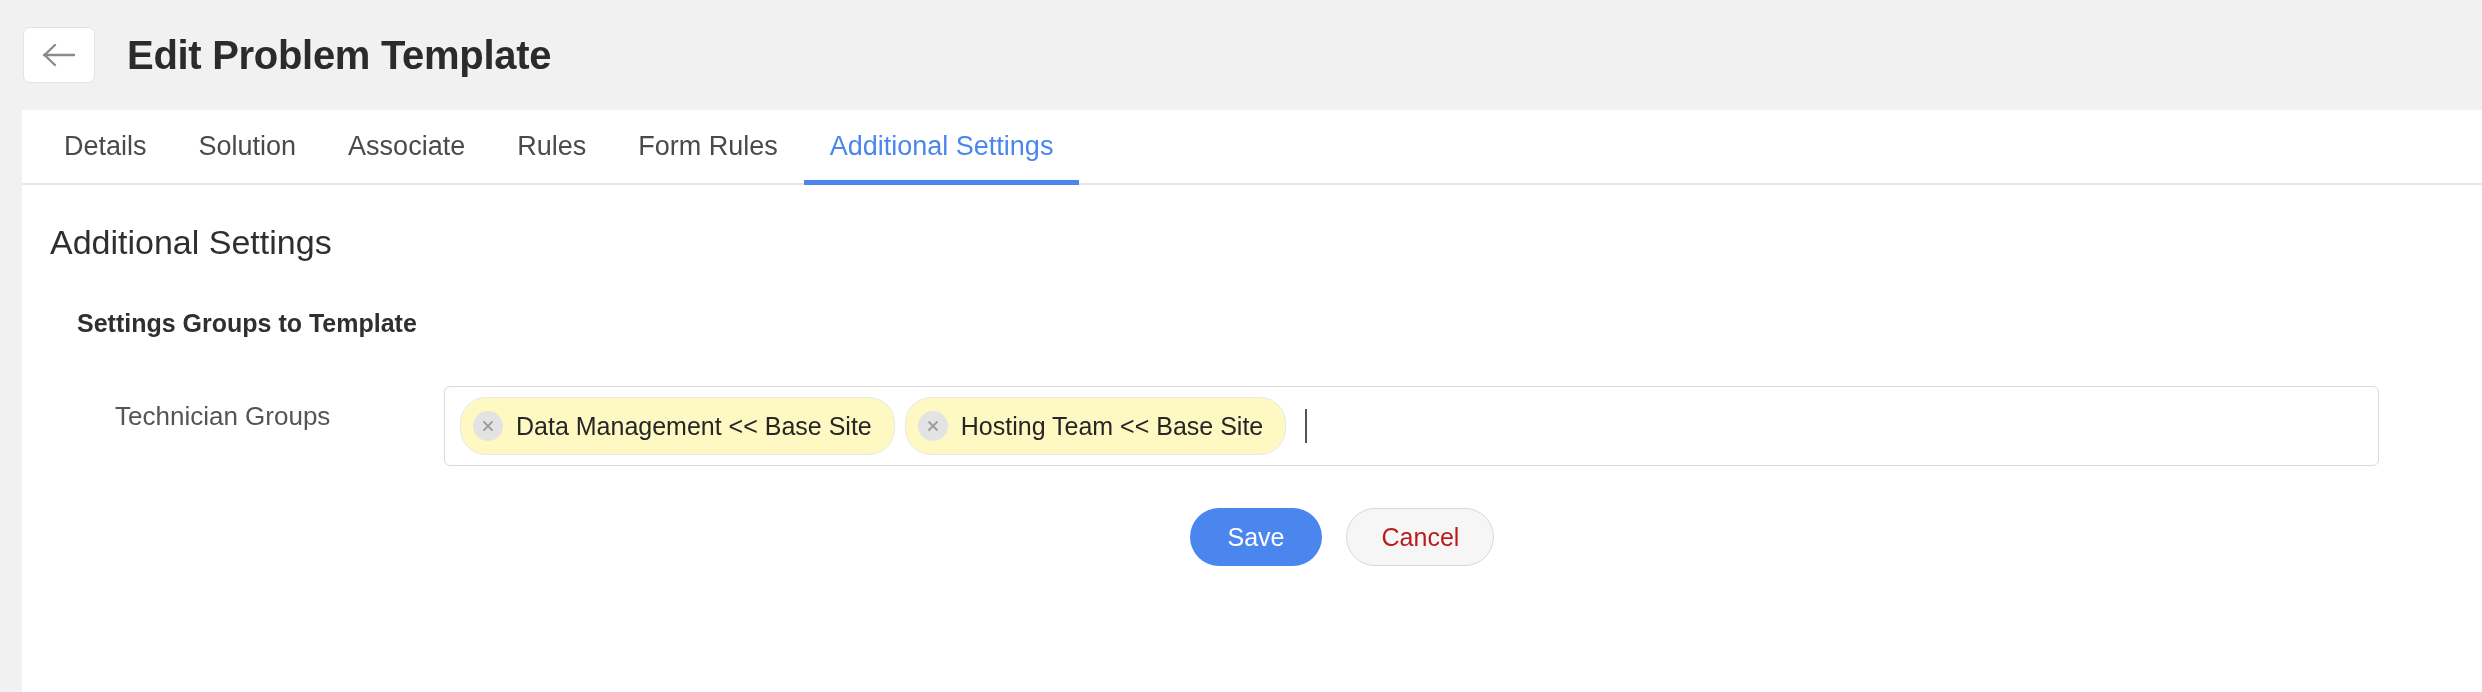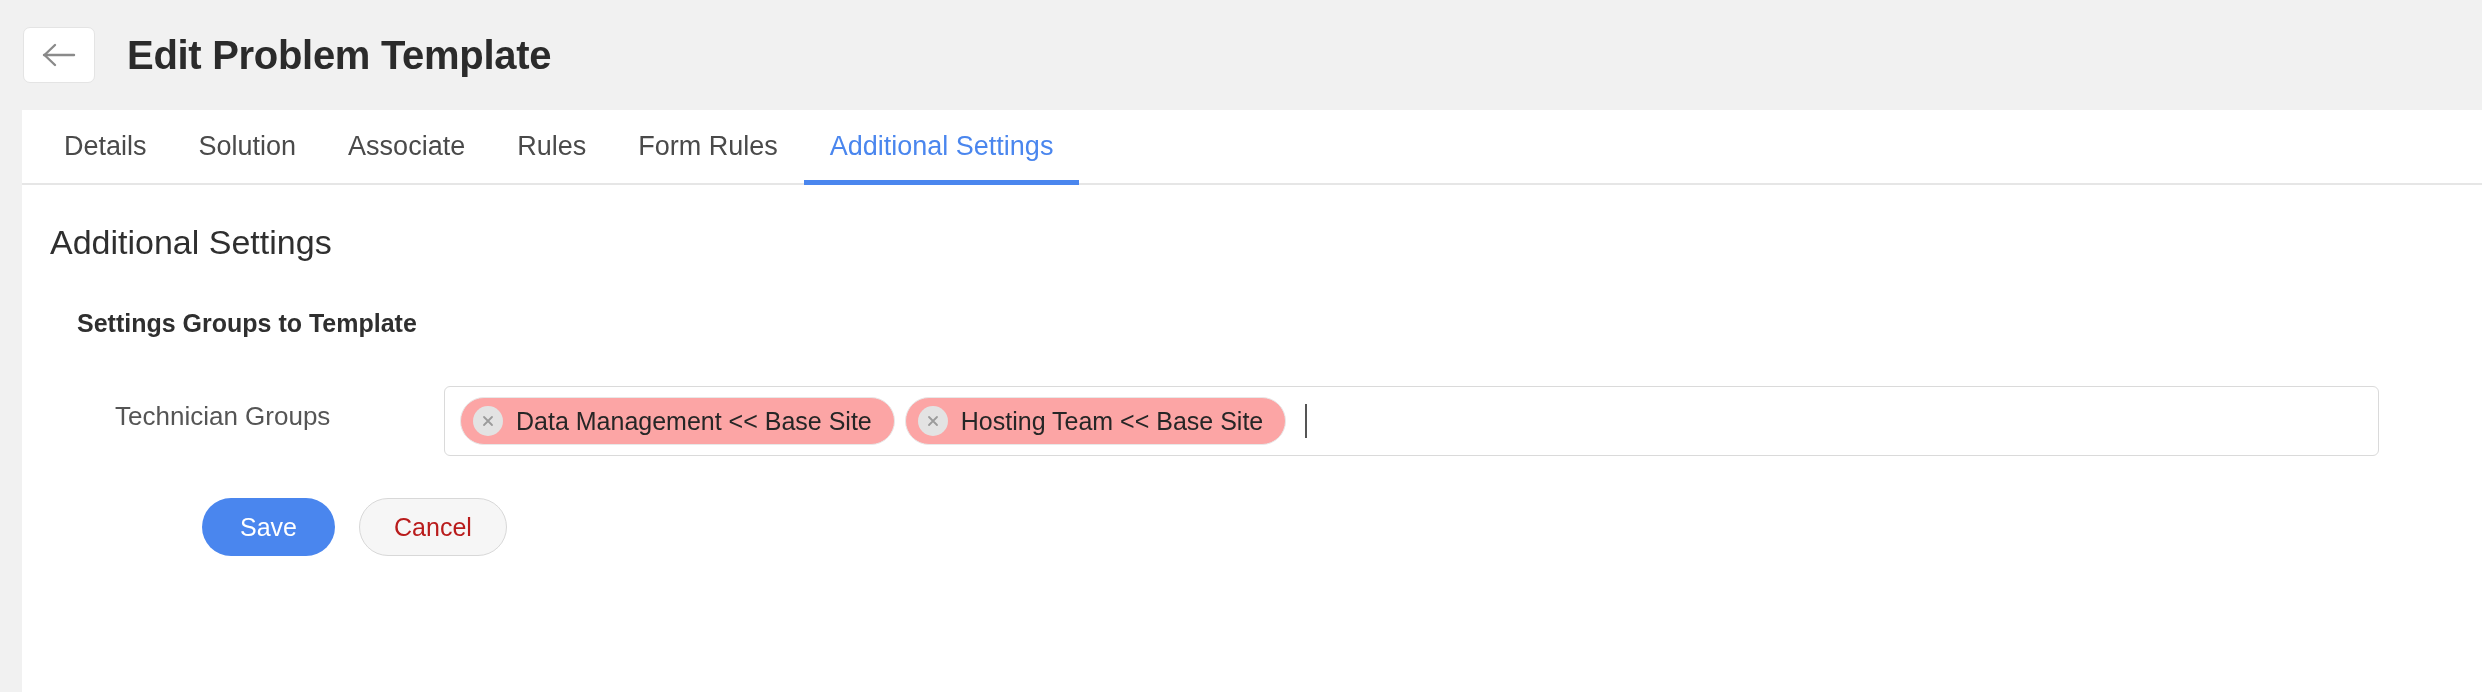--- a/index.html
+++ b/index.html
@@ -145,22 +145,22 @@
     display: flex;
     align-items: center;
     flex-wrap: wrap;
     padding: 7px 10px;
     cursor: text;
   }
 
   .chip {
     display: inline-flex;
     align-items: center;
-    height: 48px;
-    background: #fca5a5;
+    height: 58px;
+    background: #fef9c3;
     border: 1px solid #e8e8e8;
     border-radius: 26px;
     padding: 0 22px 0 12px;
     margin: 3px 5px;
   }
 
   .chip-remove {
     width: 30px;
     height: 30px;
     border-radius: 50%;
@@ -185,21 +185,21 @@
     display: inline-block;
     width: 2px;
     height: 34px;
     background: #555;
     margin-left: 14px;
   }
 
   
   .actions {
     display: flex;
-    justify-content: flex-start;
+    justify-content: center;
     align-items: center;
     margin-top: 42px;
     margin-left: 180px;
   }
 
   .btn {
     height: 58px;
     border-radius: 29px;
     font-size: 25px;
     display: inline-flex;

